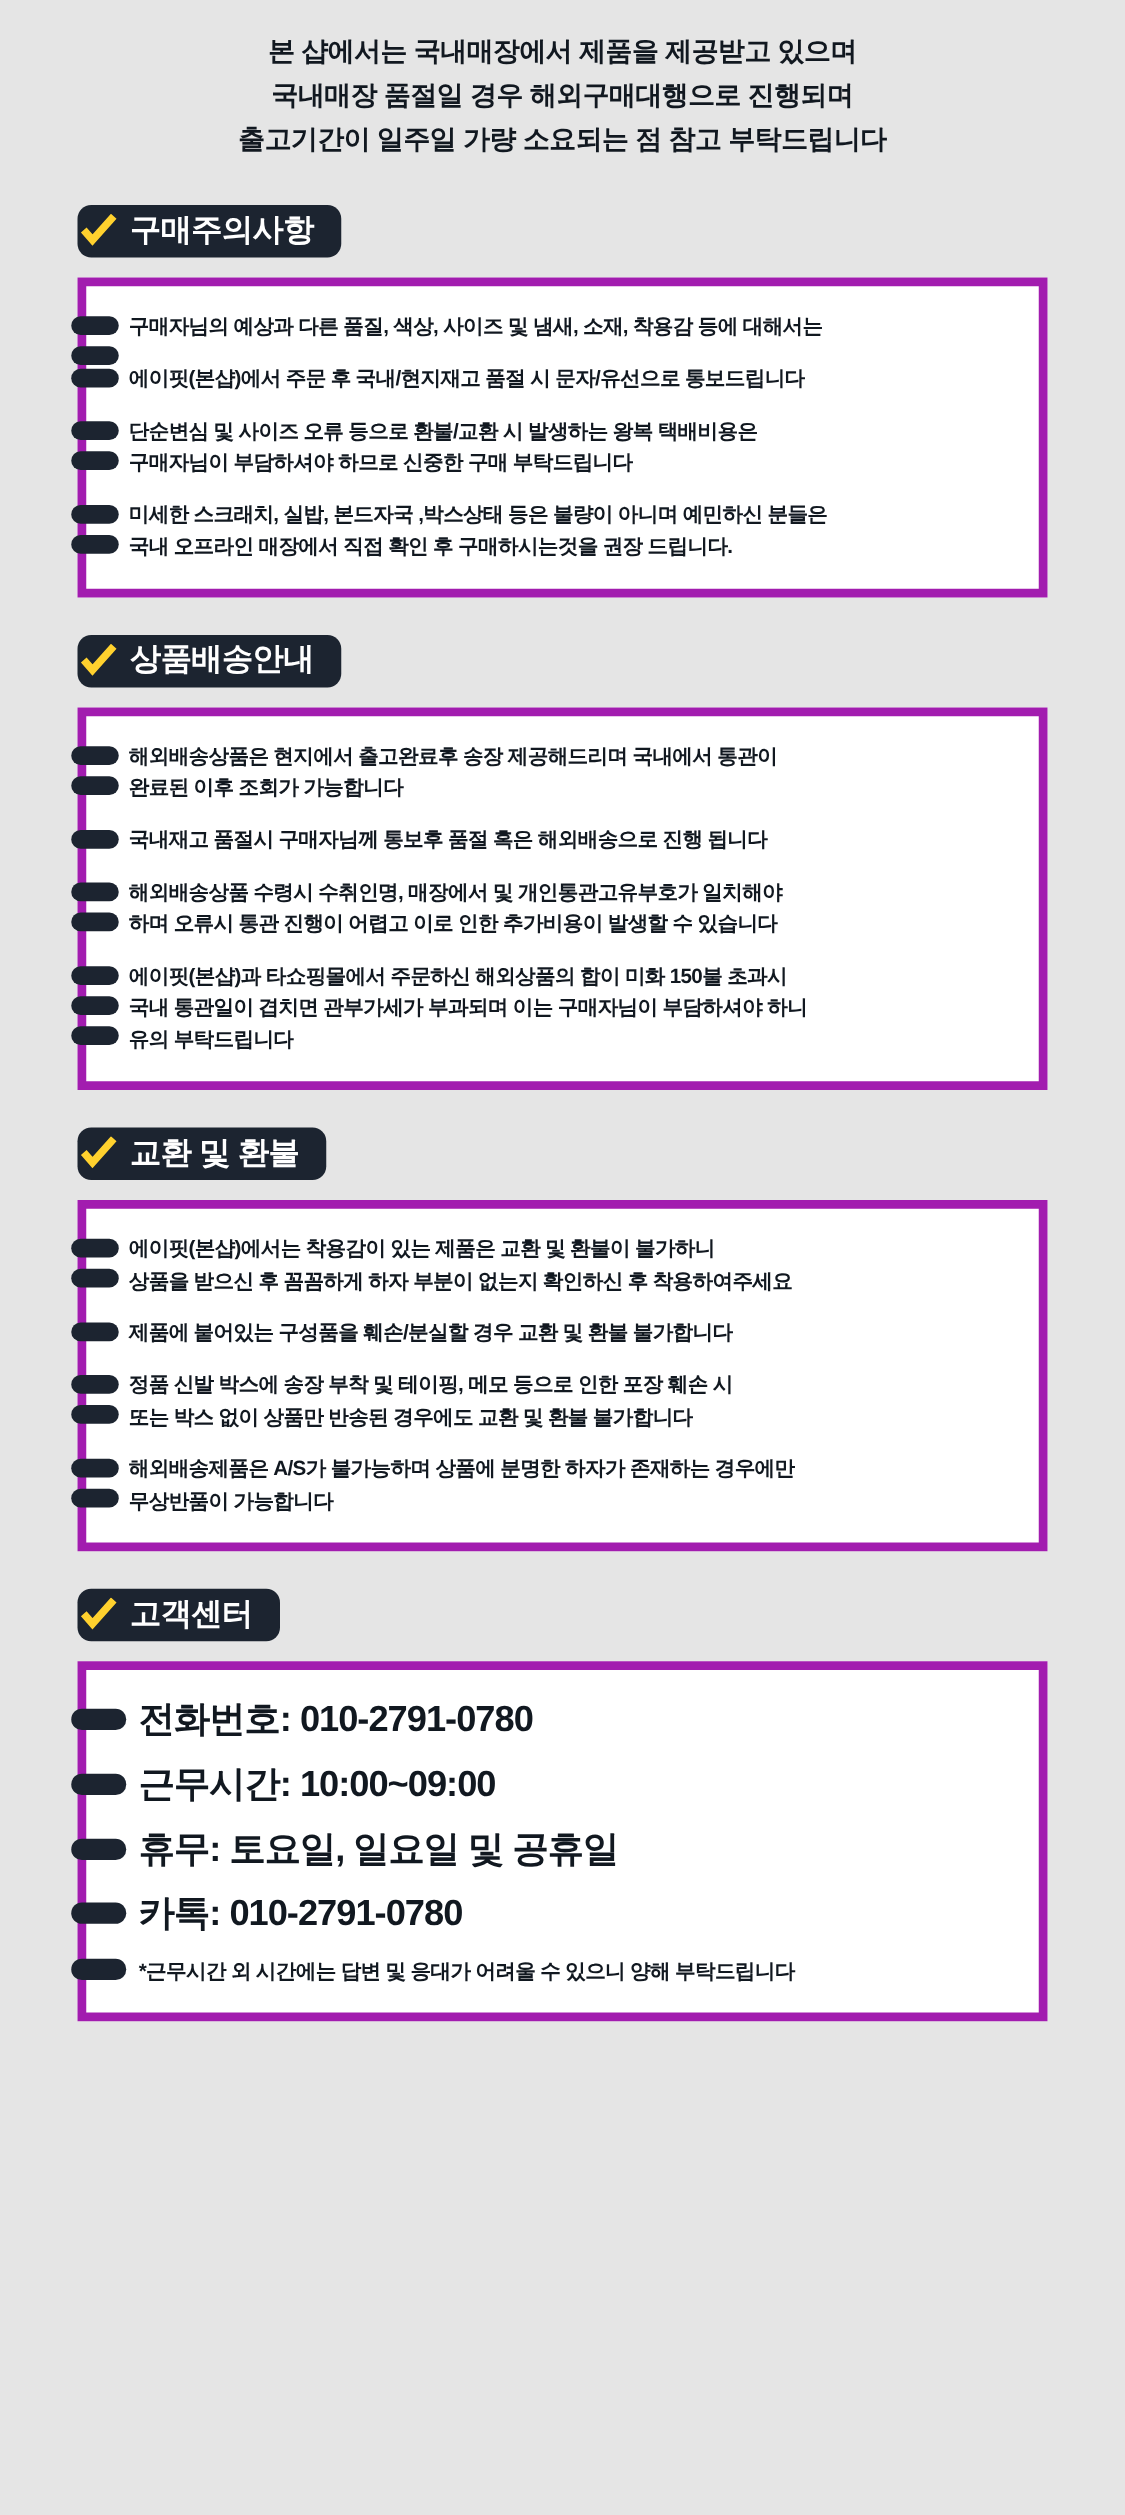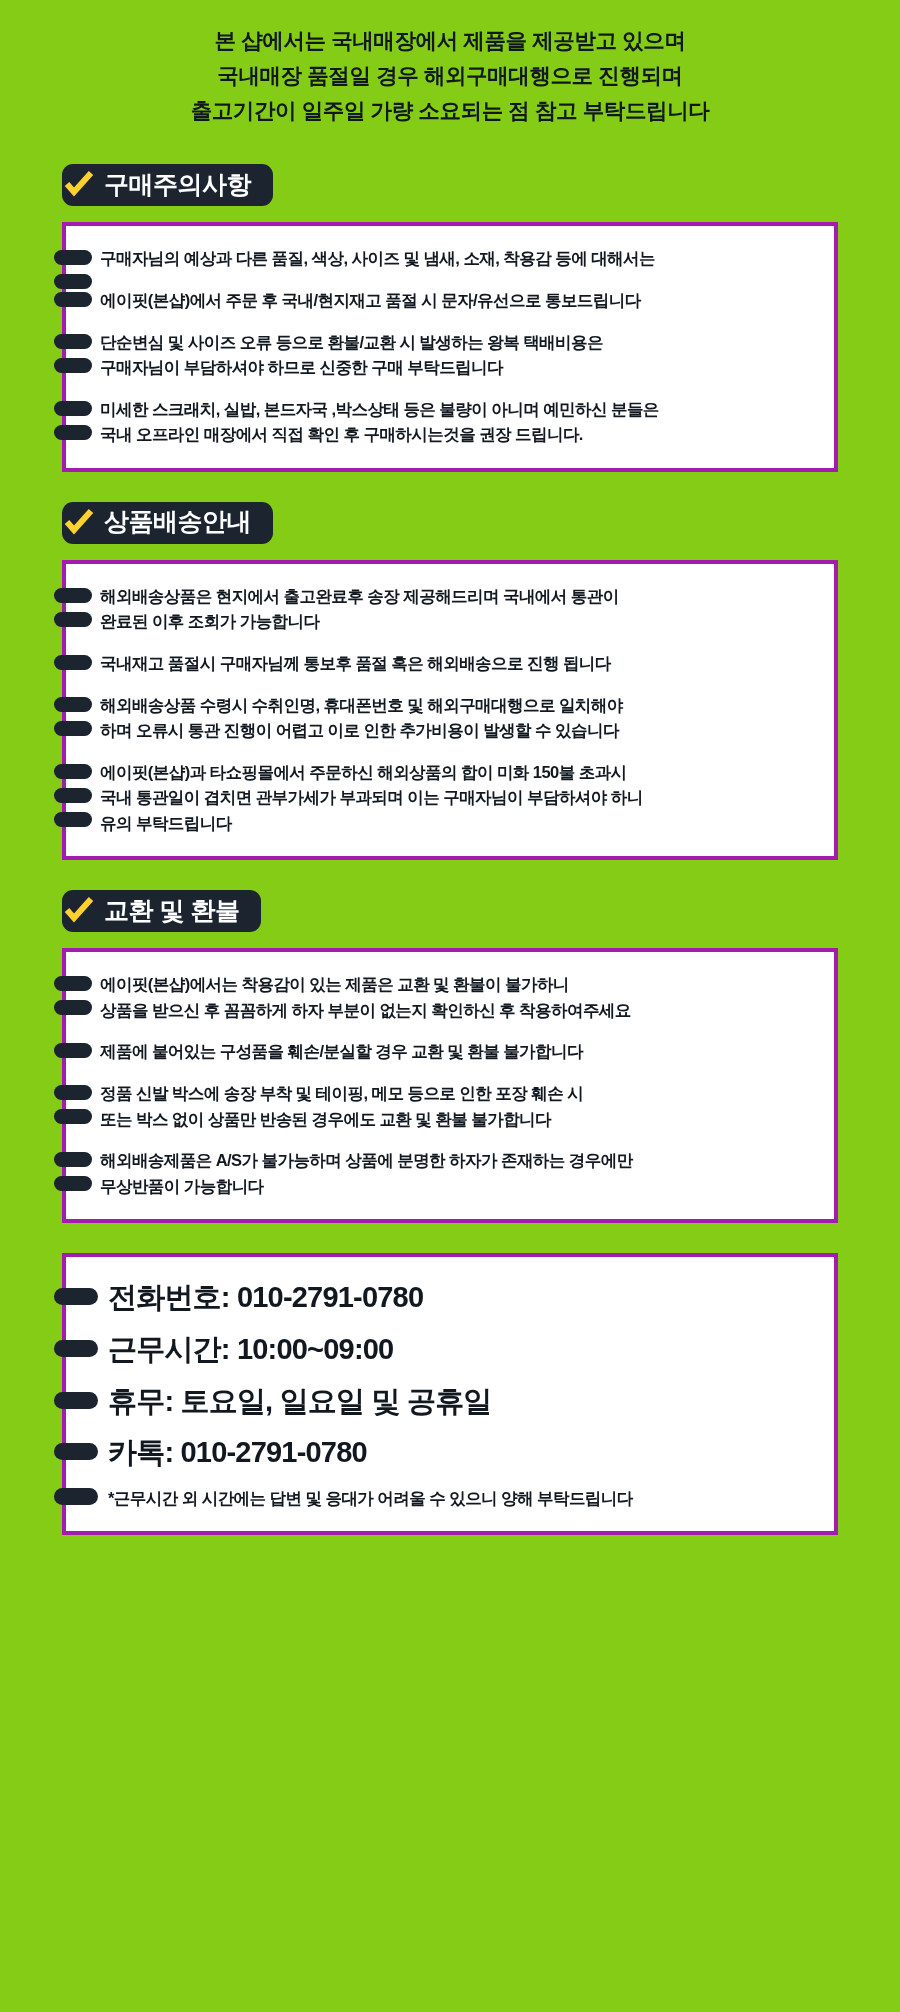--- a/index.html
+++ b/index.html
@@ -8,21 +8,21 @@
   }
   body {
     width: 900px;
     background: #4db4ef;
     font-family: "Liberation Sans", "DejaVu Sans", sans-serif;
     -webkit-font-smoothing: antialiased;
   }
   .page {
     width: 900px;
     min-height: 2012px;
-    background: #84cc16;
+    background: #e5e5e5;
     box-sizing: border-box;
     padding: 0 0 40px 0;
     position: relative;
   }
 
   
   .top-notice {
     padding: 24px 40px 10px 40px;
     text-align: center;
     color: #111820;
@@ -65,21 +65,21 @@
     white-space: nowrap;
   }
 
   
   .box-wrap {
     position: relative;
     margin: 16px 62px 0 62px;
   }
   .box {
     background: #ffffff;
-    border: 4px solid #a21caf;
+    border: 7px solid #a21caf;
     padding: 20px 26px 20px 34px;
     box-sizing: border-box;
     position: relative;
   }
   .item {
     position: relative;
     color: #111820;
     font-weight: bold;
     font-size: 16.5px;
     line-height: 1.55;
@@ -191,21 +191,21 @@
               <span class="line">해외배송상품은 현지에서 출고완료후 송장 제공해드리며 국내에서 통관이</span>
               <span class="line">완료된 이후 조회가 가능합니다</span>
             </div>
             <div class="item">
               <span class="pin"></span>
               <span class="line">국내재고 품절시 구매자님께 통보후 품절 혹은 해외배송으로 진행 됩니다</span>
             </div>
             <div class="item">
               <span class="pin"></span>
               <span class="pin second"></span>
-              <span class="line">해외배송상품 수령시 수취인명, 휴대폰번호 및 해외구매대행으로 일치해야</span>
+              <span class="line">해외배송상품 수령시 수취인명, 매장에서 및 개인통관고유부호가 일치해야</span>
               <span class="line">하며 오류시 통관 진행이 어렵고 이로 인한 추가비용이 발생할 수 있습니다</span>
             </div>
             <div class="item">
               <span class="pin"></span>
               <span class="pin second"></span>
               <span class="pin third"></span>
               <span class="line">에이핏(본샵)과 타쇼핑몰에서 주문하신 해외상품의 합이 미화 150불 초과시</span>
               <span class="line">국내 통관일이 겹치면 관부가세가 부과되며 이는 구매자님이 부담하셔야 하니</span>
               <span class="line">유의 부탁드립니다</span>
             </div>
@@ -244,20 +244,30 @@
               <span class="pin second"></span>
               <span class="line">해외배송제품은 A/S가 불가능하며 상품에 분명한 하자가 존재하는 경우에만</span>
               <span class="line">무상반품이 가능합니다</span>
             </div>
           </div>
         </div>
       </div>
     </div>
 
   <div class="section cc">
+    <div class="heading-wrap">
+      <div class="heading">
+        <span class="check">
+          <svg width="30" height="26" viewBox="0 0 30 26">
+            <path d="M3 13 L10 21 L27 2" fill="none" stroke="#ffd12e" stroke-width="6" stroke-linecap="butt" stroke-linejoin="miter"></path>
+          </svg>
+        </span>
+        <span class="heading-text">고객센터</span>
+      </div>
+    </div>
     <div class="box-wrap">
       <div class="box" id="cc-box">
           <div class="item">
             <span class="pin"></span>
             <span class="line">전화번호: 010-2791-0780</span>
           </div>
           <div class="item">
             <span class="pin"></span>
             <span class="line">근무시간: 10:00~09:00</span>
           </div>

